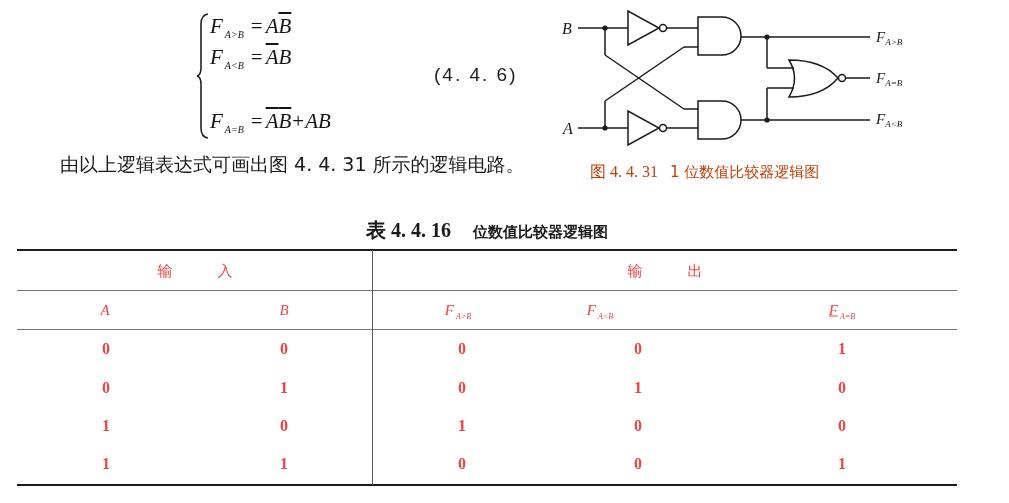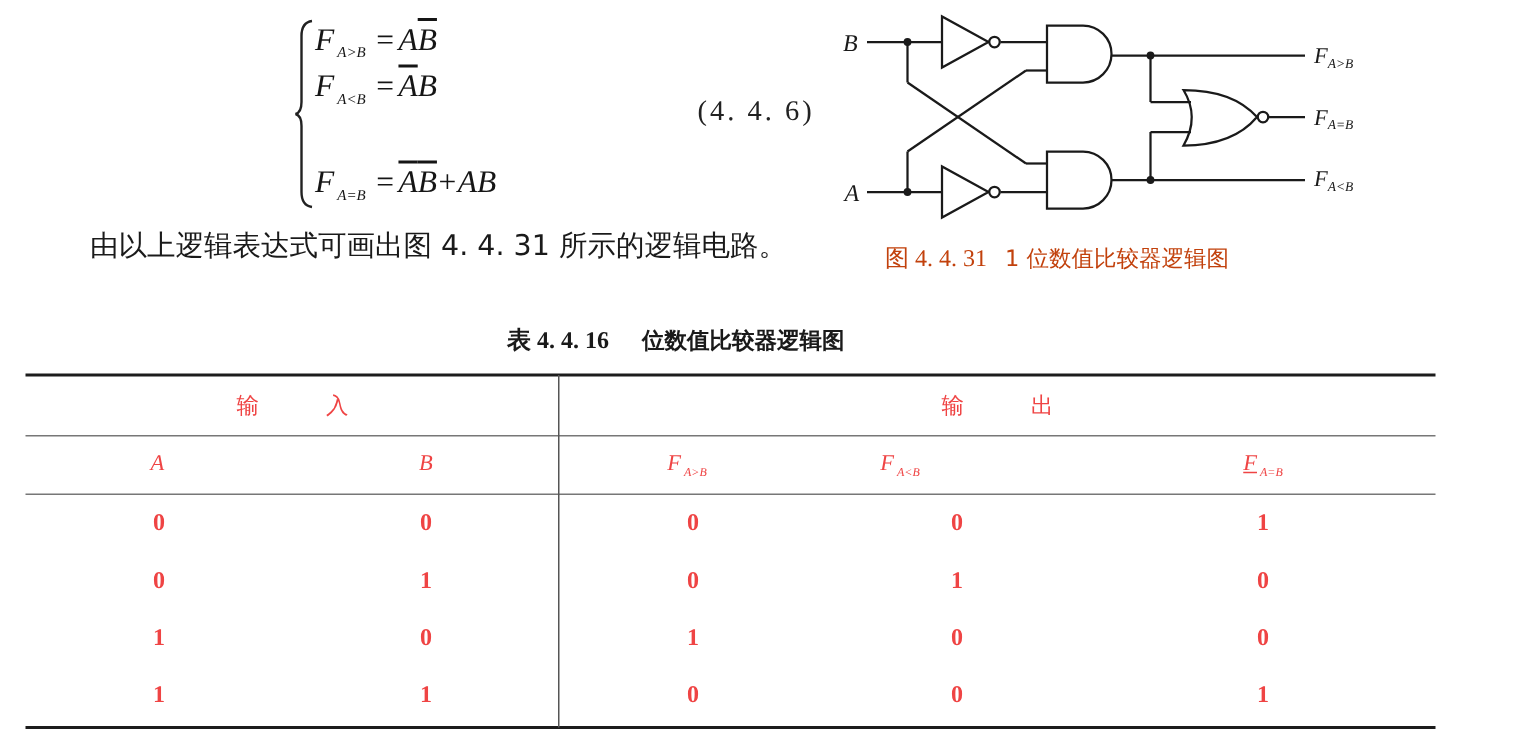--- a/index.html
+++ b/index.html
@@ -16,21 +16,21 @@
   .eq-line {
     position: absolute; left: 210px; white-space: nowrap;
     font-family: "Liberation Serif", "DejaVu Serif", serif;
     font-size: 21px; font-style: italic; color: #151515;
   }
   .eq-line .sub { font-size: 10px; font-style: italic; position: relative; top: 5px; margin-left: 2px; margin-right: 4px; }
   .eq-line .op { font-style: normal; margin: 0 3px; }
   .ovl { text-decoration: overline; }
   .eq-num {
     position: absolute; left: 434px; top: 64px;
-    font-family: Liberation Serif, serif; font-size: 19px; letter-spacing: 2px; color: #222; margin-left: 31px;
+    font-family: Liberation Sans, sans-serif; font-size: 19px; letter-spacing: 2px; color: #222;
   }
 
   
   .para {
     position: absolute; left: 20px; top: 146px; width: 510px;
     font-family: "DejaVu Sans", "Liberation Sans", sans-serif;
     font-size: 19px; line-height: 36px; color: #1a1a1a;
     text-indent: 40px;
   }
 
@@ -41,21 +41,21 @@
     position: absolute; left: 590px; top: 162px;
     font-family: "DejaVu Sans", sans-serif; font-size: 15px; color: #c2410c; white-space: nowrap;
   }
   .fig-caption .num { font-family: "Liberation Serif", serif; font-size: 16px; margin-right: 12px; }
 
   
   .table-title {
     position: absolute; left: 338px; top: 217px; white-space: nowrap;
     font-family: "DejaVu Sans", sans-serif; font-weight: bold; font-size: 15px; color: #1a1a1a;
   }
-  .table-title .num { font-family: "Liberation Serif", serif; font-size: 16px; margin-right: 22px; }
+  .table-title .num { font-family: "Liberation Serif", serif; font-size: 20px; margin-right: 22px; margin-left: 28px; }
 
   .rule { position: absolute; left: 17px; width: 940px; background: #1c1c1c; }
   .rule.thick { height: 2px; }
   .rule.thin { height: 1px; background: #777; }
   .vrule { position: absolute; left: 372px; top: 250px; width: 1px; height: 235px; background: #555; }
 
   .cell {
     position: absolute; transform: translate(-50%, -50%);
     font-family: "Liberation Serif", serif; color: #ef4444; white-space: nowrap;
   }

